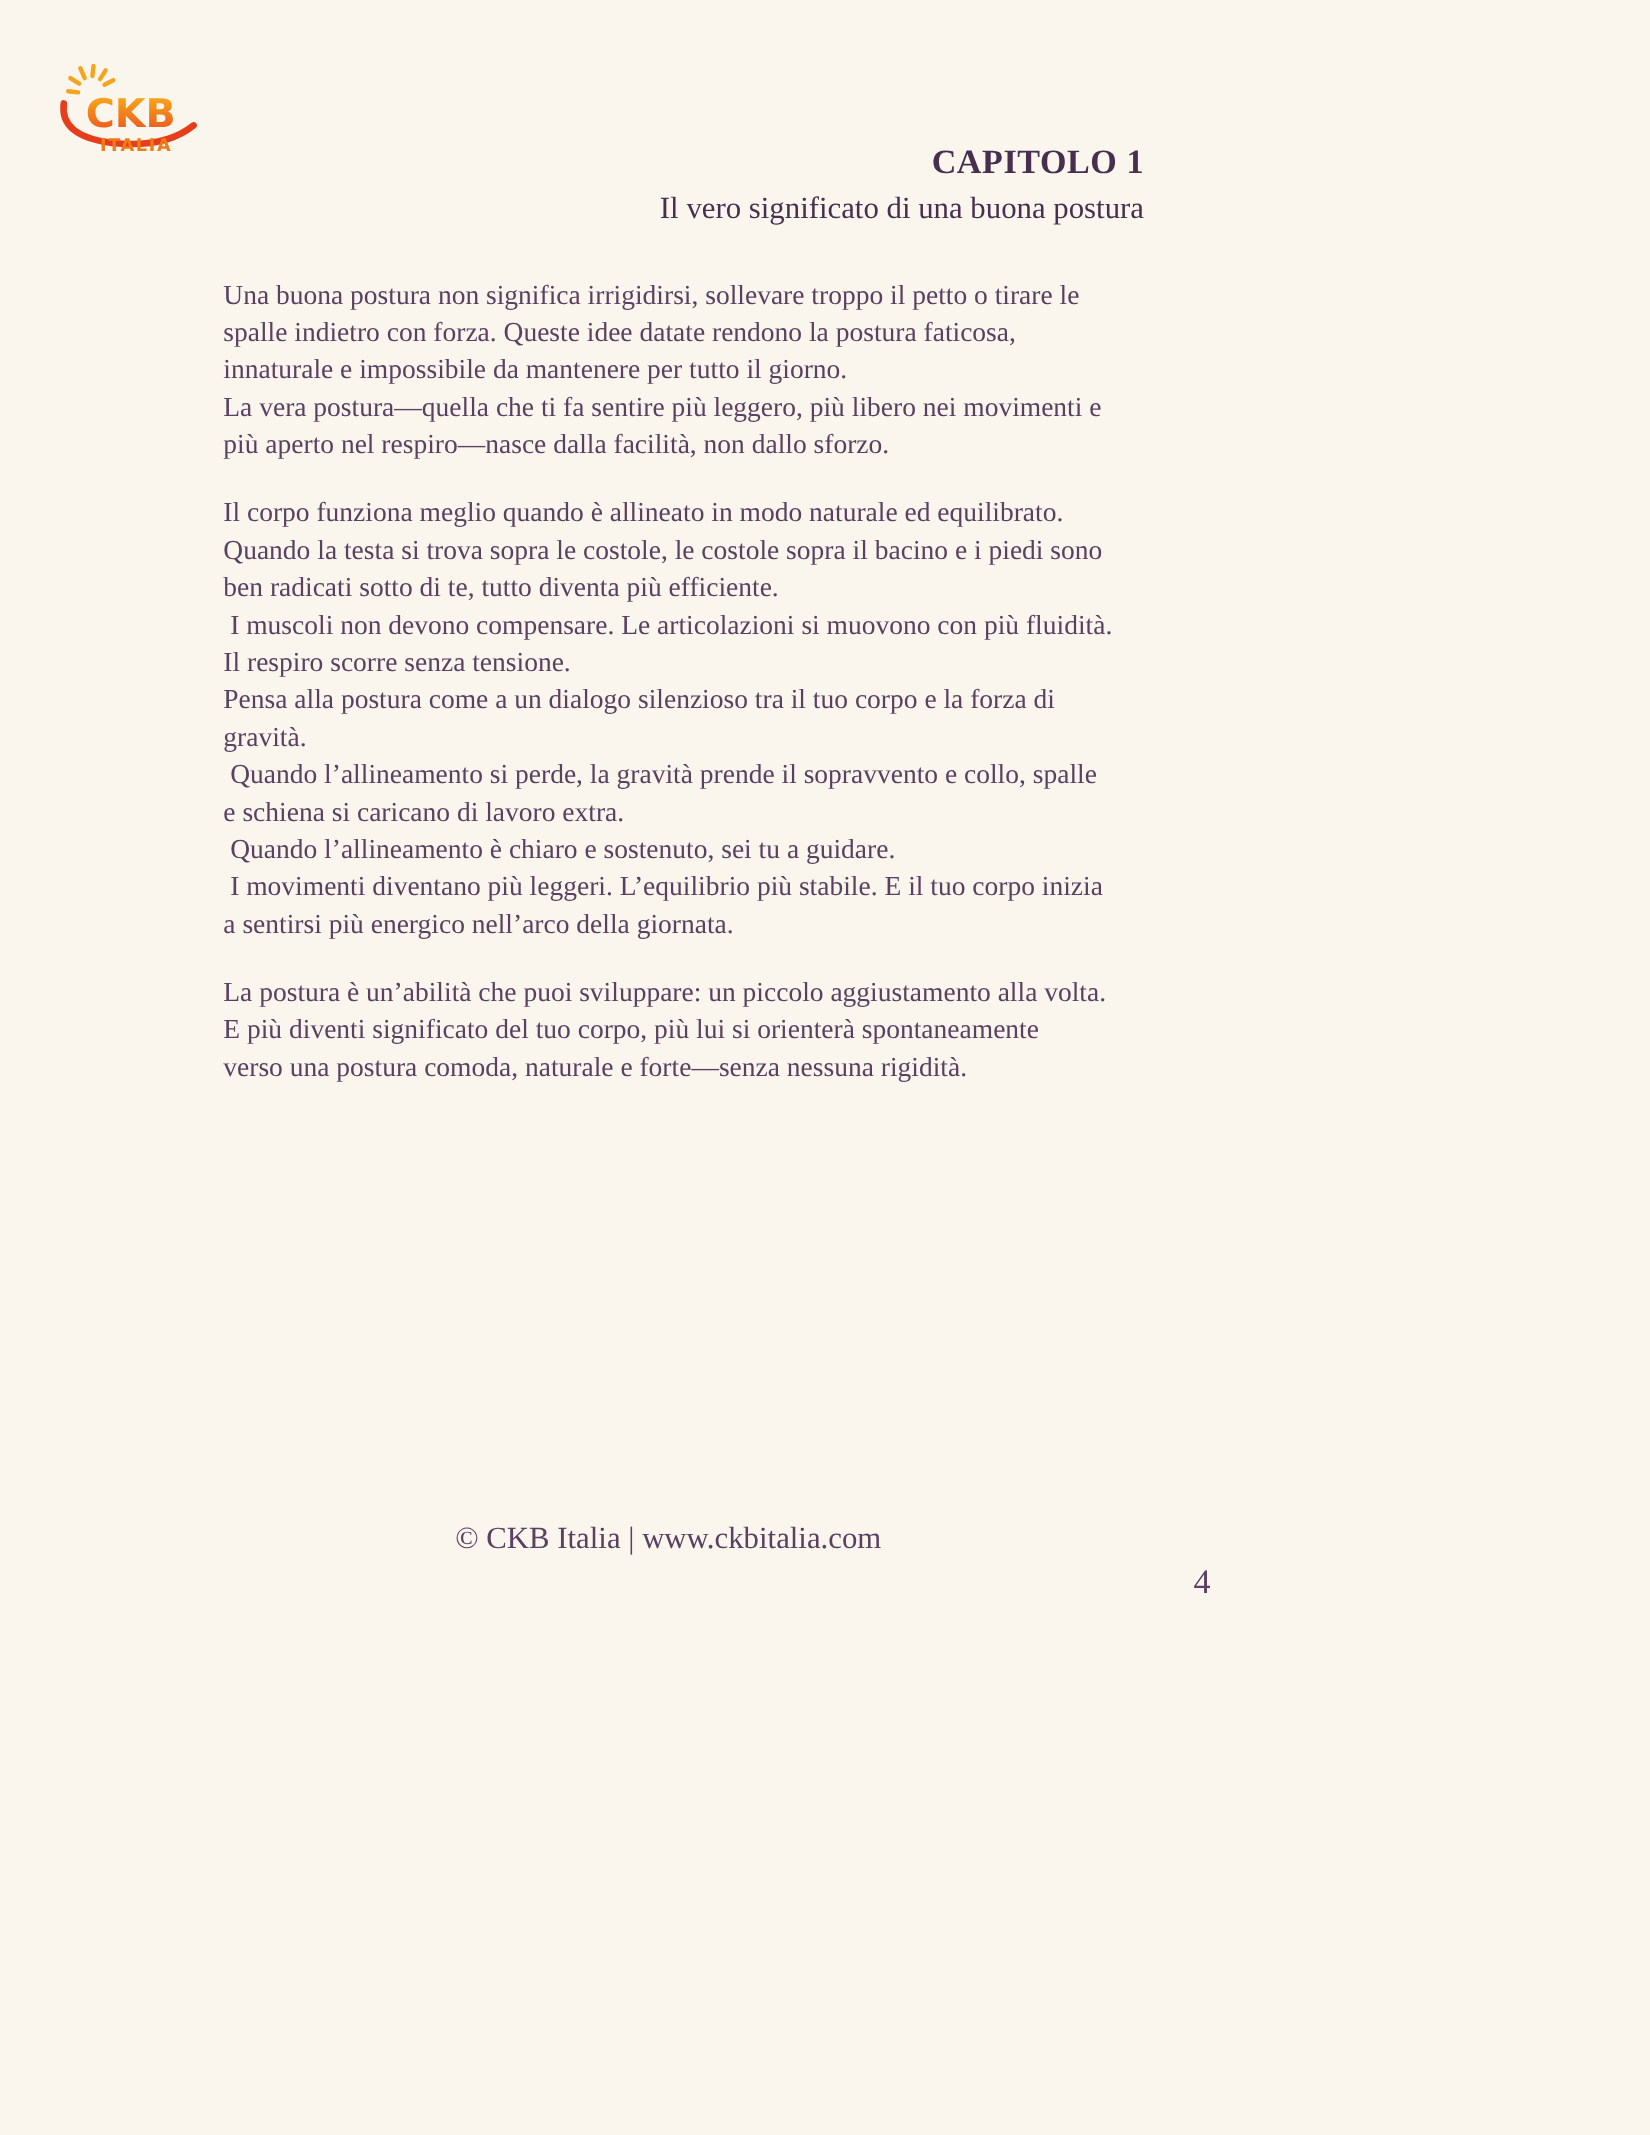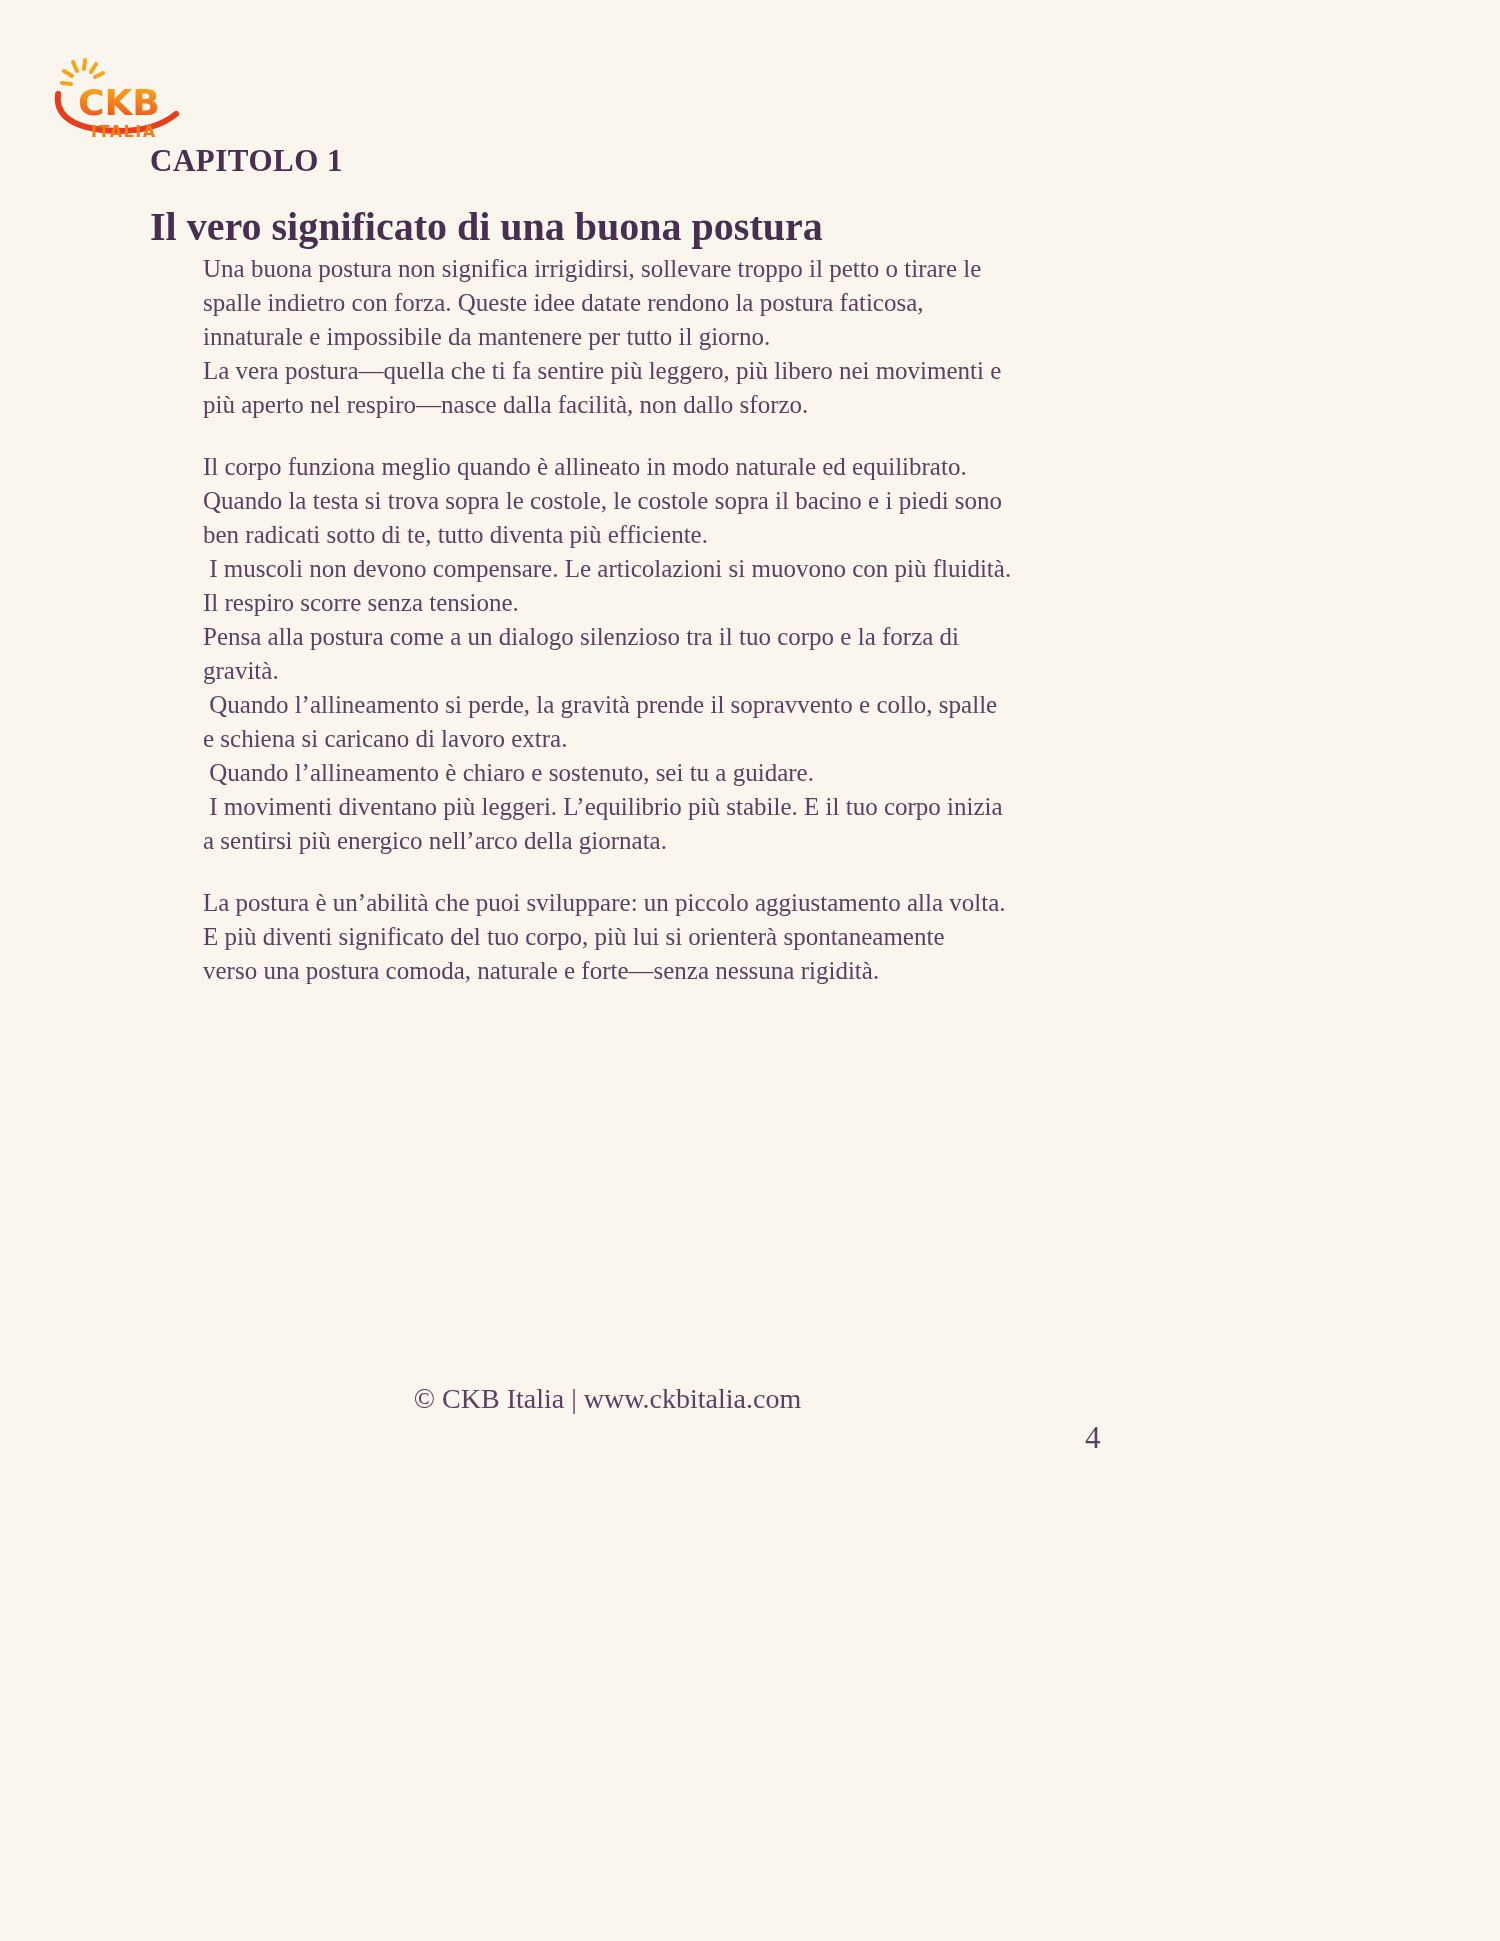--- a/index.html
+++ b/index.html
@@ -11,23 +11,23 @@
   html,body{margin:0;padding:0;}
   body{
     width:1500px;height:1941px;
     background:var(--bg);
     font-family:"Liberation Serif","DejaVu Serif",serif;
     color:var(--text);
     position:relative;
     overflow:hidden;
   }
   .logo{position:absolute;top:58px;left:50px;text-align:center;}
-  .heading{position:absolute;top:143px;left:150px;width:890px;text-align:left;color:var(--heading);}
+  .heading{position:absolute;top:129px;left:150px;width:890px;text-align:right;color:var(--heading);}
   .kicker{font-size:31px;font-weight:bold;letter-spacing:.5px;}
-  .title{font-size:40px;font-weight:bold;margin-top:24px;}
+  .title{font-size:28px;font-weight:normal;margin-top:9px;}
   .content{position:absolute;top:252px;left:155px;width:1040px;margin-left:48px;}
   .para{margin:0 0 28px 0;font-size:25px;line-height:34px;white-space:pre;color:var(--text);}
   .para.bold{font-weight:bold;}
   .footer{position:absolute;top:1383px;left:150px;width:915px;text-align:center;font-size:28px;color:var(--text);}
   .page-number{position:absolute;top:1420px;left:1085px;font-size:31px;color:var(--text);}
 </style>
 </head>
 <body>
 
 <div class="page">

